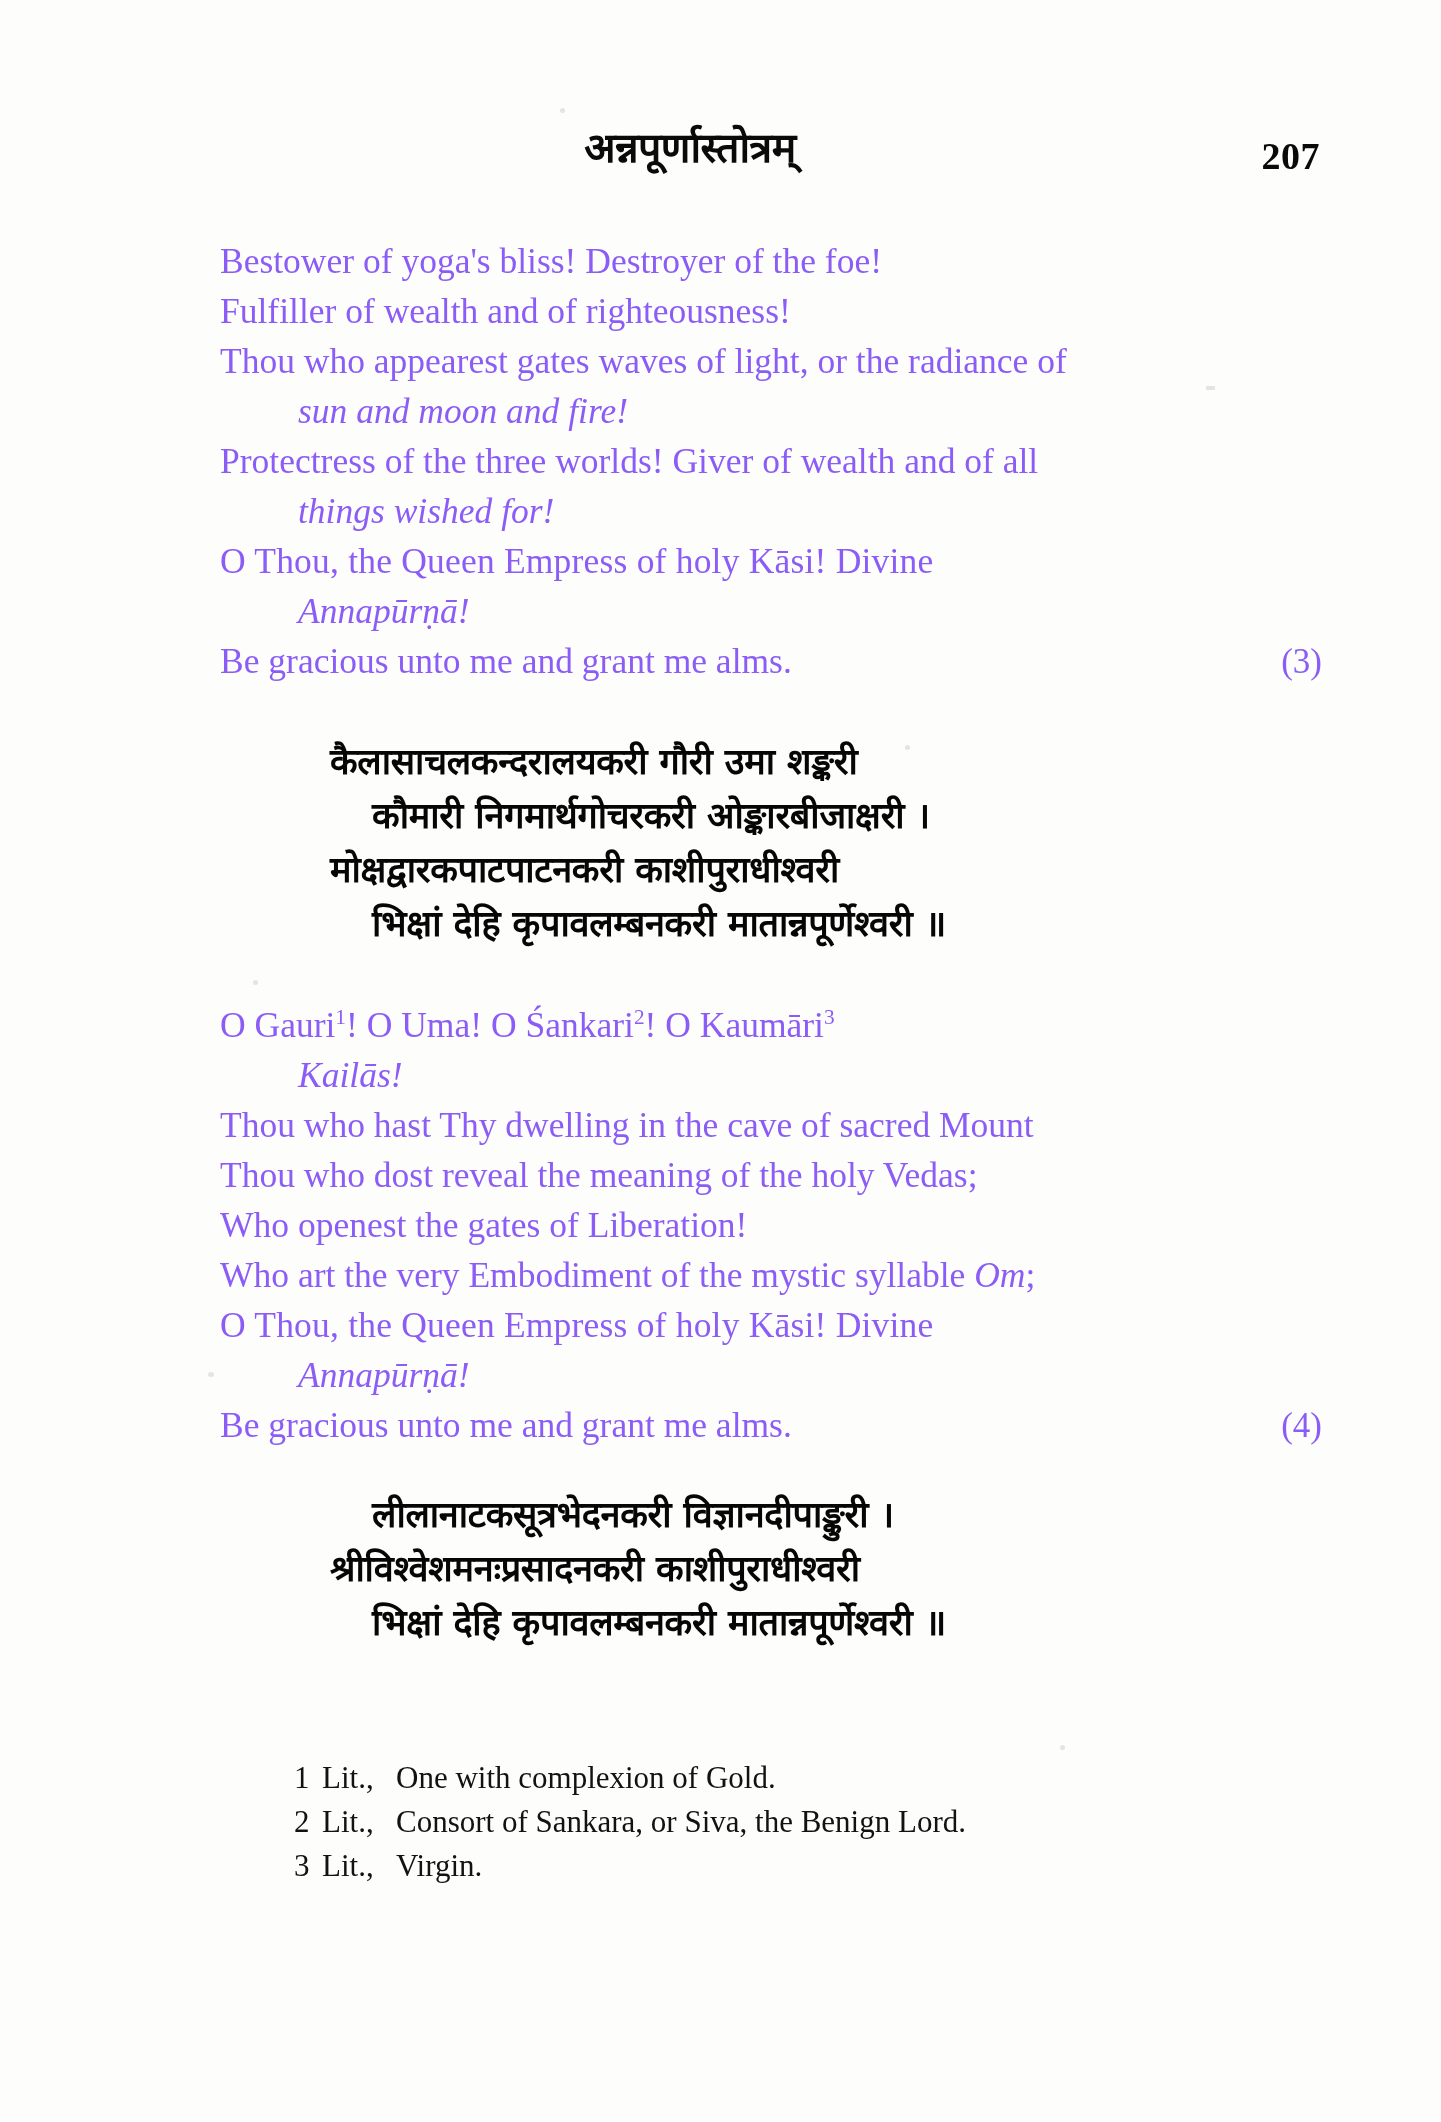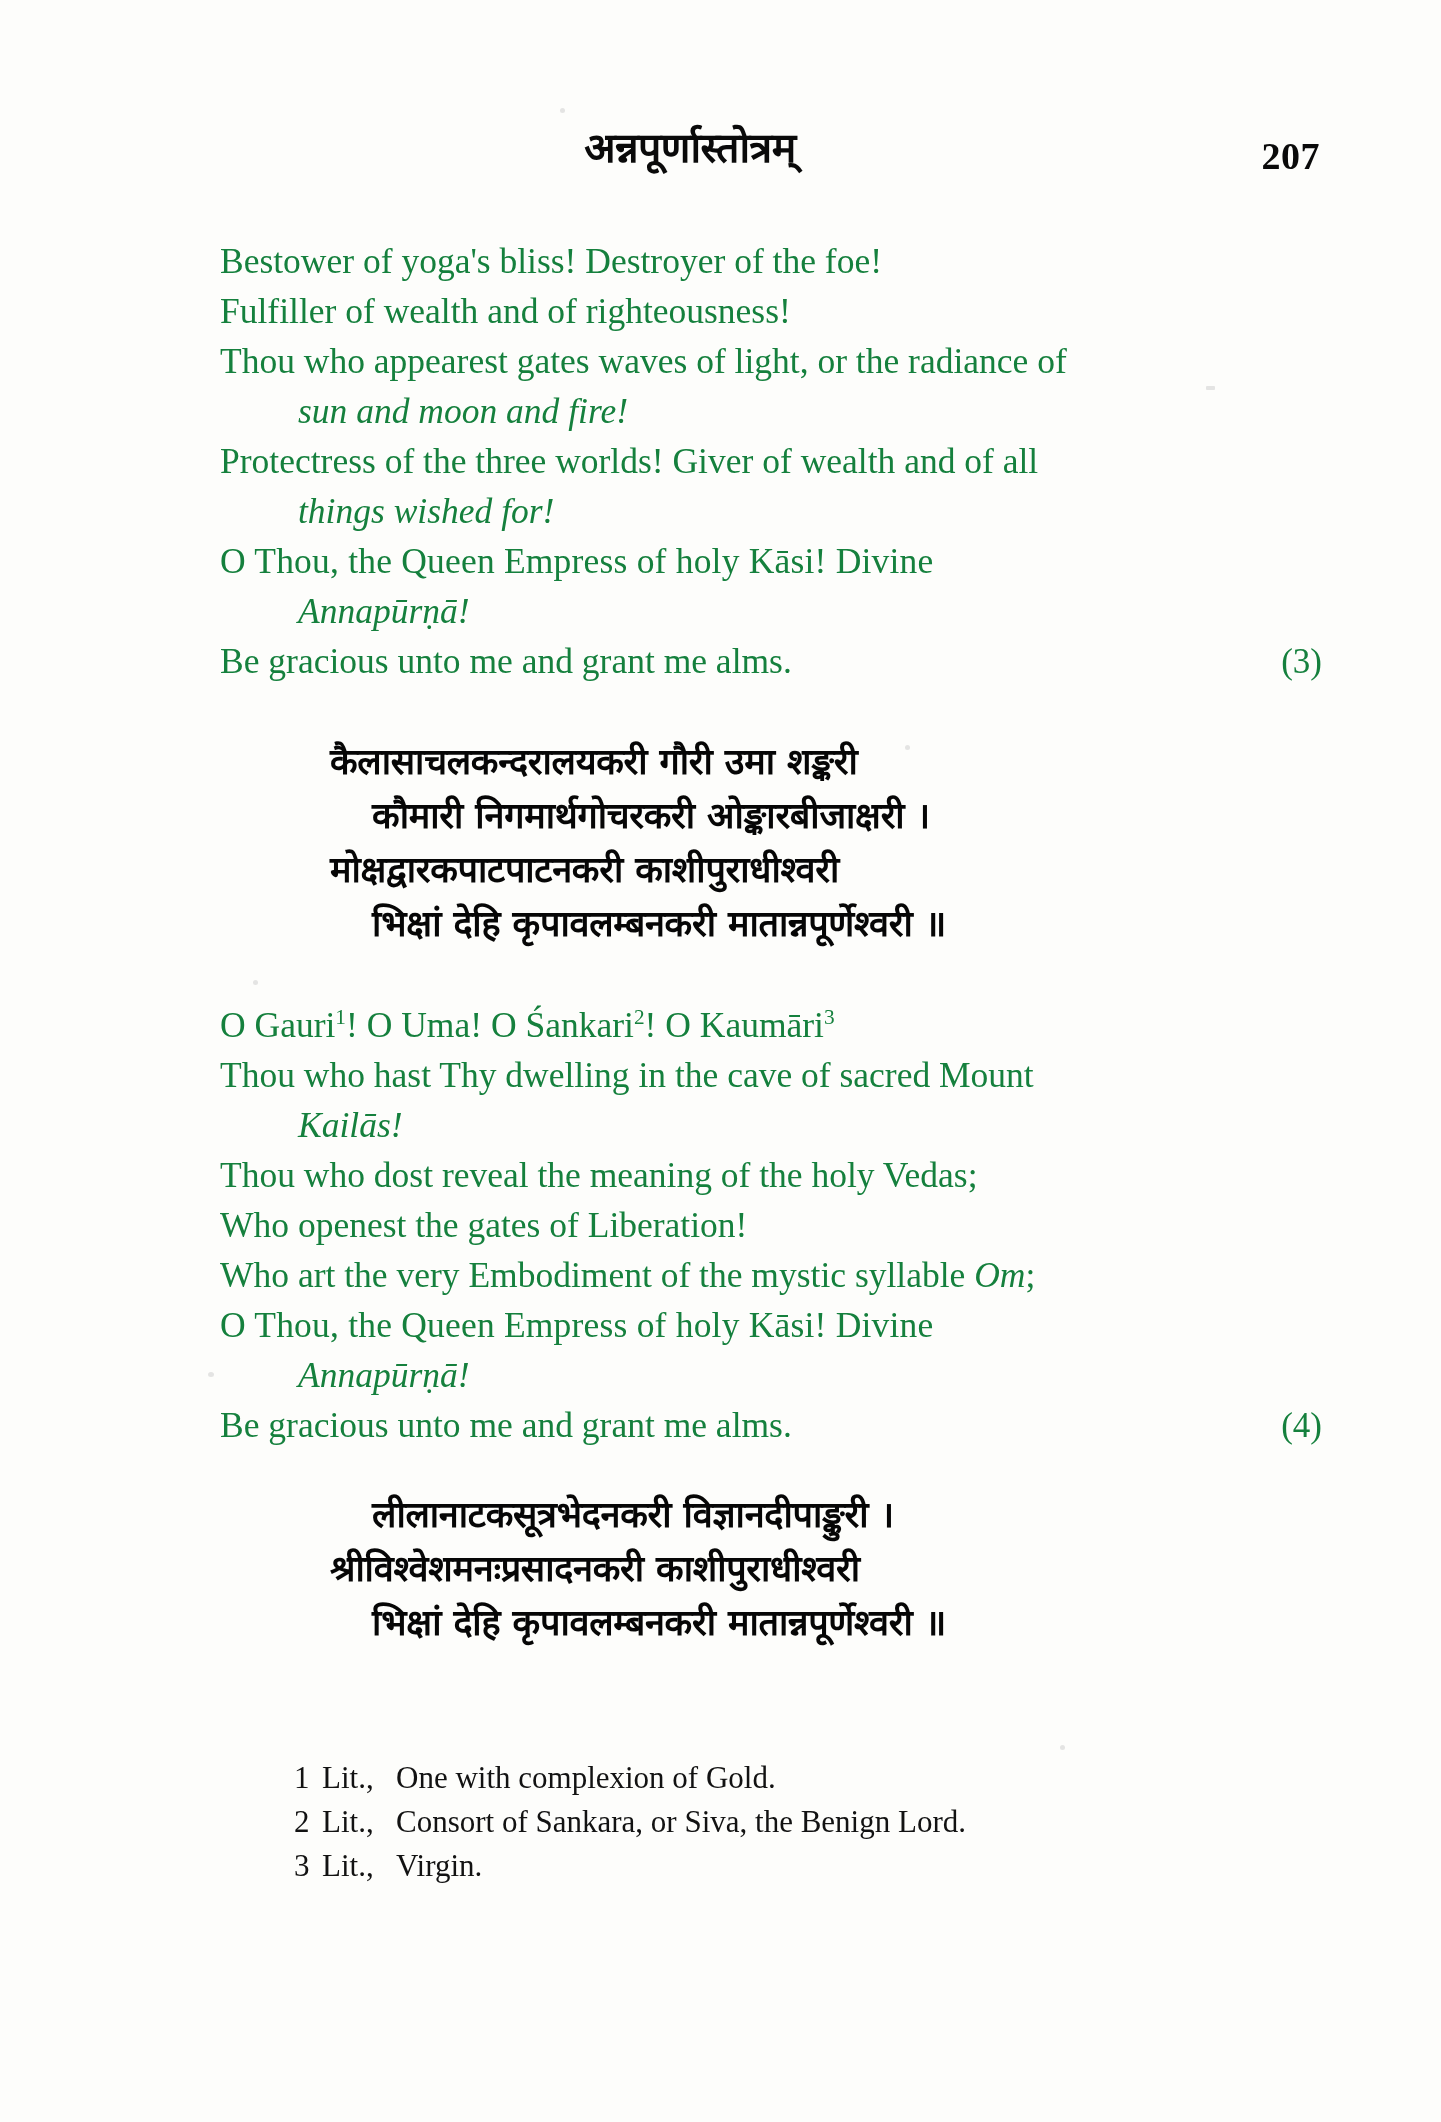--- a/index.html
+++ b/index.html
@@ -55,21 +55,21 @@
     color: #0a0a0a;
   }
 
   
   .verse {
     position: absolute;
     left: 220px;
     width: 1102px;
     font-size: 35.5px;
     line-height: 50px;
-    color: #15803d;
+    color: #8b5cf6;
   }
   .verse .ln {
     position: relative;
     white-space: nowrap;
     padding-left: 0;
   }
   .verse .ln.indent {
     padding-left: 78px;
     font-style: italic;
   }
@@ -164,22 +164,22 @@
 
   <div class="sanskrit" style="top:735px">
     <div class="sl a">कैलासाचलकन्दरालयकरी गौरी उमा शङ्करी</div>
     <div class="sl b">कौमारी निगमार्थगोचरकरी ओङ्कारबीजाक्षरी ।</div>
     <div class="sl a">मोक्षद्वारकपाटपाटनकरी काशीपुराधीश्वरी</div>
     <div class="sl b">भिक्षां देहि कृपावलम्बनकरी मातान्नपूर्णेश्वरी ॥</div>
   </div>
 
   <div class="verse" style="top:1000px">
     <div class="ln"><span>O Gauri</span><sup>1</sup><span>! O Uma! O Śankari</span><sup>2</sup><span>! O Kaumāri</span><sup>3</sup></div>
+    <div class="ln indent">Kailās!</div>
     <div class="ln">Thou who hast Thy dwelling in the cave of sacred Mount</div>
-    <div class="ln indent">Kailās!</div>
     <div class="ln">Thou who dost reveal the meaning of the holy Vedas;</div>
     <div class="ln">Who openest the gates of Liberation!</div>
     <div class="ln"><span>Who art the very Embodiment of the mystic syllable </span><span class="ital">Om</span><span>;</span></div>
     <div class="ln wide">O   Thou,   the   Queen   Empress   of   holy   Kāsi!   Divine</div>
     <div class="ln indent">Annapūrṇā!</div>
     <div class="ln refrain">
       <span>Be gracious unto me and grant me alms.</span>
       <span class="num">(4)</span>
     </div>
   </div>

